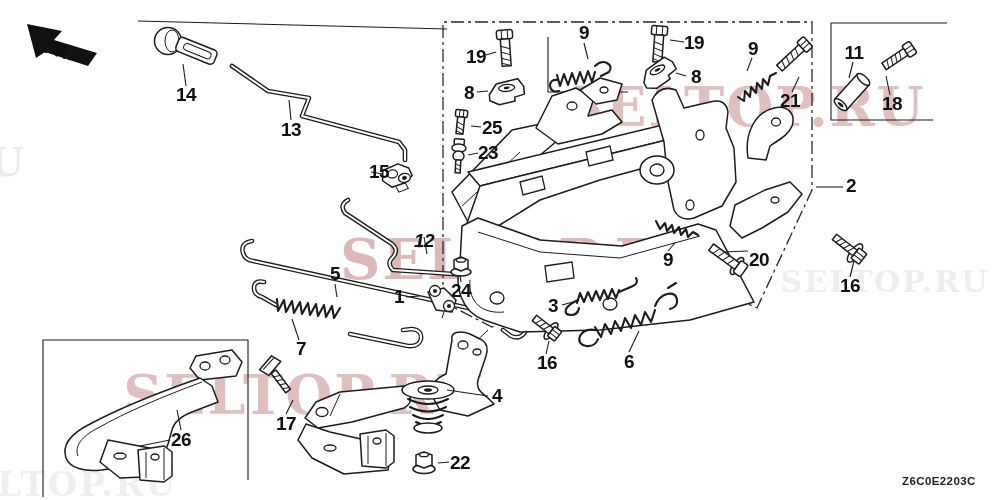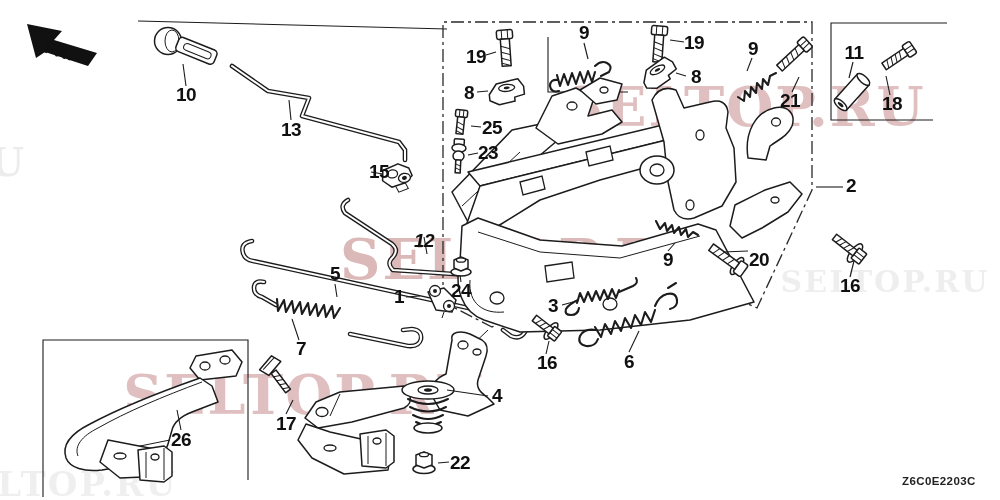--- a/index.html
+++ b/index.html
@@ -330,21 +330,21 @@
       <path class="l" d="M181,430 L177,410"></path>
       <path class="l" d="M286,414 L293,400"></path>
       <path class="l" d="M488,396 L447,390"></path>
       <path class="l" d="M449,462 L438,463"></path>
     </g>
   </svg>
 
   <div class="fr-label">FR.</div>
 
   <div id="callout-layer">
-      <span class="callout" style="left: 186px; top: 95px;">10</span>
+      <span class="callout" style="left: 186px; top: 95px;">14</span>
       <span class="callout" style="left: 291px; top: 130px;">13</span>
       <span class="callout" style="left: 476px; top: 57px;">19</span>
       <span class="callout" style="left: 469px; top: 93px;">8</span>
       <span class="callout" style="left: 492px; top: 128px;">25</span>
       <span class="callout" style="left: 488px; top: 153px;">23</span>
       <span class="callout" style="left: 584px; top: 33px;">9</span>
       <span class="callout" style="left: 694px; top: 43px;">19</span>
       <span class="callout" style="left: 696px; top: 77px;">8</span>
       <span class="callout" style="left: 753px; top: 49px;">9</span>
       <span class="callout" style="left: 790px; top: 101px;">21</span>

